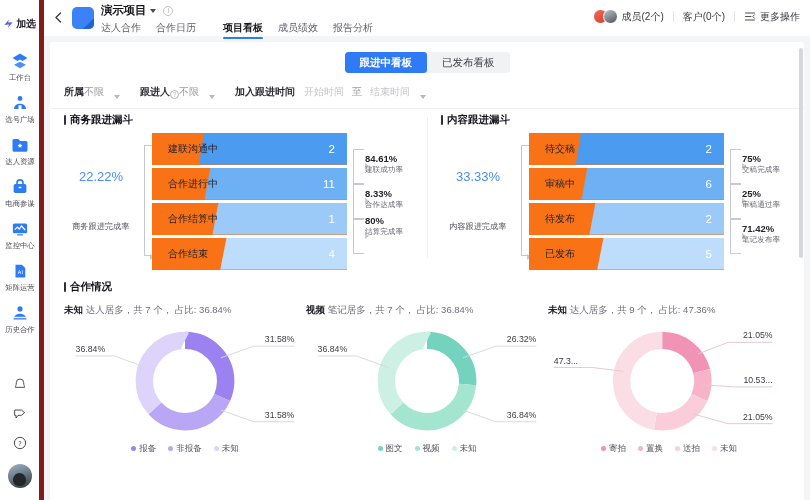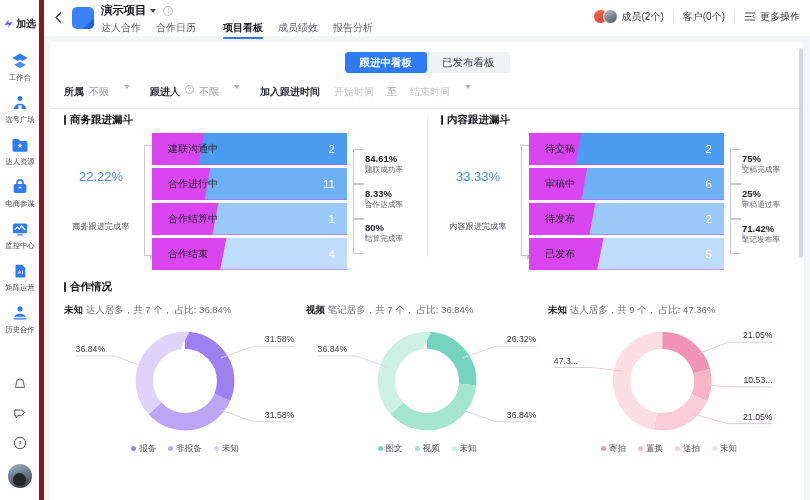--- a/index.html
+++ b/index.html
@@ -90,21 +90,21 @@
     background: #f1f2f4; color: #3a3a44; line-height: 1;
   }
   .tg.on { background: #2f7bf6; color: #fff; font-weight: 700; border-radius: 3px; }
   .redbox {
     position: absolute; left: -9px; top: -7px; right: -58px; bottom: -6px;
     border: 2px solid #d23c26; border-radius: 3px; pointer-events: none;
   }
 
   
   .filters { display: flex; align-items: center; gap: 0; padding: 4px 14px 9px 14px; font-size: 10px; flex-wrap: nowrap; }
-  .f-group { display: flex; align-items: flex-start; gap: 5px; margin-right: 20px; white-space: nowrap; }
+  .f-group { display: flex; align-items: flex-end; gap: 0; margin-right: 20px; white-space: nowrap; }
   .f-label { color: #2c2c36; font-weight: 700; }
   .f-val { color: #9a9aa5; }
   .f-val.ph { color: #c3c3cc; }
   .chev { width: 0; height: 0; border-left: 3.5px solid transparent; border-right: 3.5px solid transparent; border-top: 4px solid #b6b6c0; margin-left: 10px; cursor: pointer; }
   .f-sep { color: #9a9aa5; margin: 0 8px; }
   .q-ico { width: 9px; height: 9px; border-radius: 50%; border: 1px solid #b6b6c0; color: #b6b6c0; font-size: 6.5px; line-height: 8px; text-align: center; }
   .f-divider { height: 1px; background: #f0f0f3; margin: 0 0 0 0; }
 
   
   .funnels { display: flex; padding: 4px 0 6px; }
@@ -121,21 +121,21 @@
   .brace-l { width: 14px; position: relative; flex: 0 0 14px; }
   .brace-l::before {
     content:""; position:absolute; left:6px; top:12px; bottom:14px; width:8px;
     border-left: 1px solid #c8c8d0; border-top: 1px solid #c8c8d0; border-bottom: 1px solid #c8c8d0;
   }
   .brace-l::after {
     content:""; position:absolute; left:12px; bottom:10px; border-top:3px solid transparent;
     border-bottom:3px solid transparent; border-left:4px solid #c8c8d0;
   }
   .stack { flex: 1; min-width: 0; display: flex; flex-direction: column; gap: 3px; }
-  .stage { height: 32px; background: #d946ef; display: flex; align-items: center; position: relative; overflow: hidden; }
+  .stage { height: 32px; background: #f97316; display: flex; align-items: center; position: relative; overflow: hidden; }
   .stage-name { font-size: 10px; color: #23232b; padding-left: 16px; z-index: 2; }
   .bar {
     position: absolute; right: 0; top: 0; bottom: 0;
     display: flex; align-items: center; justify-content: flex-end;
   }
   .bar-num { color: #fff; font-size: 11.5px; padding-right: 12px; z-index: 2; }
   .right-rates { width: 66px; flex: 0 0 66px; position: relative; margin-left: 6px; }
   .rr {
     position: absolute; left: 12px; width: 56px;
   }
@@ -363,21 +363,21 @@
                 <div class="rr" style="top:20px">
                   <div class="pct">84.61%</div>
                   <div class="nm">建联成功率</div>
                 </div>
                 <div class="conn" style="top:51px;height:35px"></div>
                 <div class="rr" style="top:55px">
                   <div class="pct">8.33%</div>
                   <div class="nm">合作达成率</div>
                 </div>
                 <div class="conn" style="top:86px;height:35px"></div>
-                <div class="rr" style="top:89px">
+                <div class="rr" style="top:82px">
                   <div class="pct">80%</div>
                   <div class="nm">结算完成率</div>
                 </div>
               </div>
             </div>
           </div>
 
           <div class="funnel-col">
             <div class="sec-title">
               <span class="sec-bar"></span>

